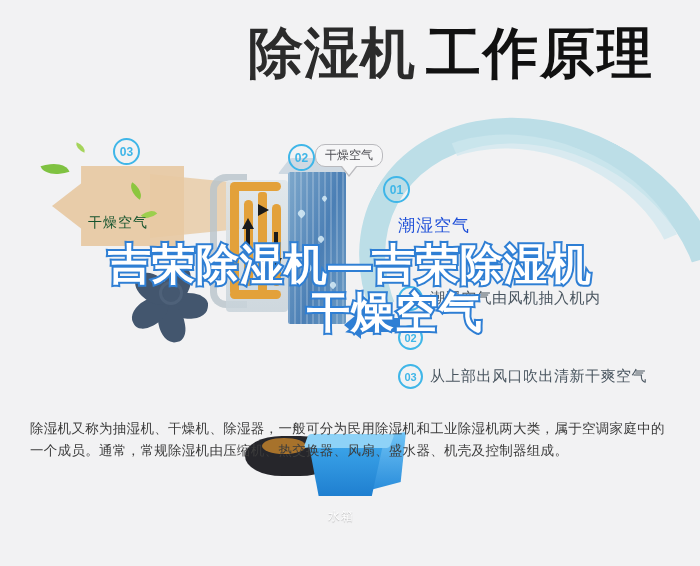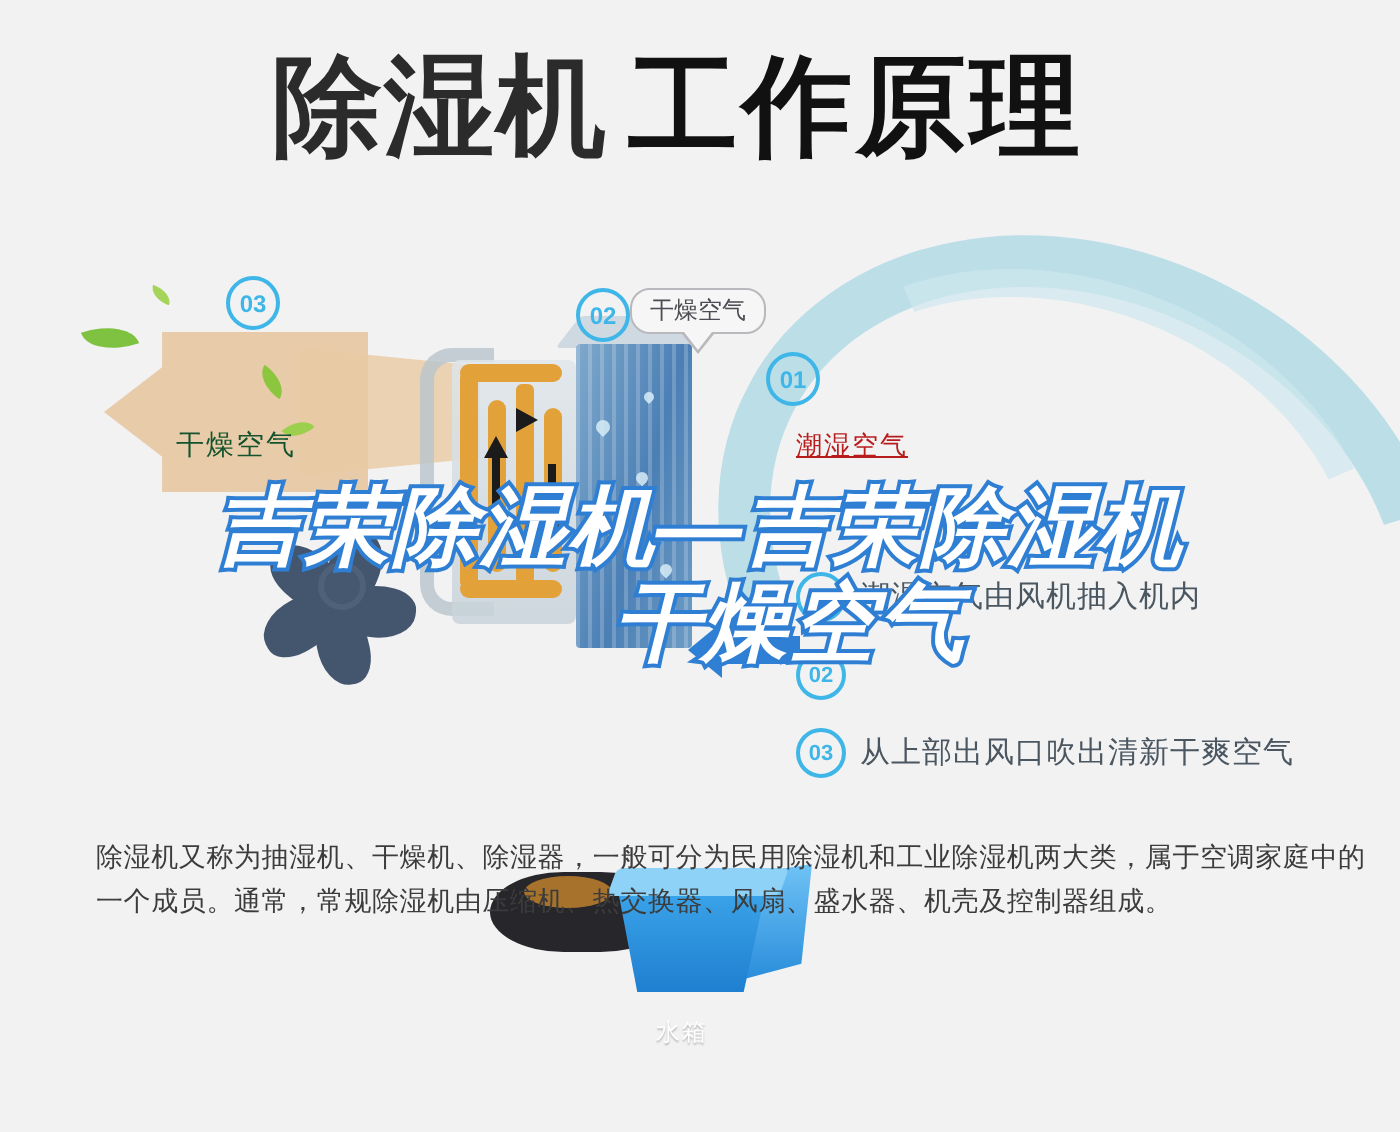--- a/index.html
+++ b/index.html
@@ -13,22 +13,22 @@
   }
   #page{
     position:relative;
     width:700px;height:566px;
     background:#f2f2f3;
     overflow:hidden;
   }
 
   
   .title-bar{
-    position:absolute;left:12px;top:22px;width:654px;
-    text-align:center;
+    position:absolute;left:0;top:22px;width:654px;
+    text-align:right;
     white-space:nowrap;
   }
   .title-part{
     display:inline-block;
     font-size:55px;
     line-height:62px;
     font-weight:700;
     letter-spacing:1px;
     color:#2b2b2b;
     vertical-align:middle;
@@ -219,21 +219,21 @@
     border:2px solid #3fb6e8;
     color:#3fb6e8;font-size:12px;font-weight:700;
     display:flex;align-items:center;justify-content:center;
     letter-spacing:0;
   }
   .badge-02{left:288px;top:26px;}
   .badge-01{left:383px;top:58px;}
   .badge-03{left:113px;top:20px;}
   .wet-label{
     position:absolute;left:398px;top:96px;
-    font-size:13px;color:#b91c1c;letter-spacing:1px;text-decoration:underline;
+    font-size:17px;color:#1d4ed8;letter-spacing:1px;
   }
 
   
   .legend{
     position:absolute;left:398px;top:168px;width:300px;
   }
   .legend-row{
     display:flex;align-items:center;margin-bottom:14px;
   }
   .legend-badge{
@@ -251,28 +251,27 @@
   .watermark{
     position:absolute;left:0;top:240px;width:700px;
     text-align:center;pointer-events:none;
     z-index:40;
   }
   .wm-line{
     font-size:43px;line-height:48px;font-weight:700;
     color:#ffffff;letter-spacing:1px;
     -webkit-text-stroke:4px #2f7fd4;
     paint-order:stroke fill;
-    font-style:italic;
     text-shadow:0 0 1px #2f7fd4;
   }
   .wm-line.l2{padding-left:90px;}
 
   
   .copy{
-    position:absolute;left:48px;top:418px;width:645px;
+    position:absolute;left:30px;top:418px;width:645px;
   }
   .copy p{
     margin:0 0 12px 0;
     font-size:13.5px;
     line-height:22px;
     color:#3c3c3c;
     letter-spacing:.3px;
   }
   .copy p.second{margin-top:14px;}
 </style>

